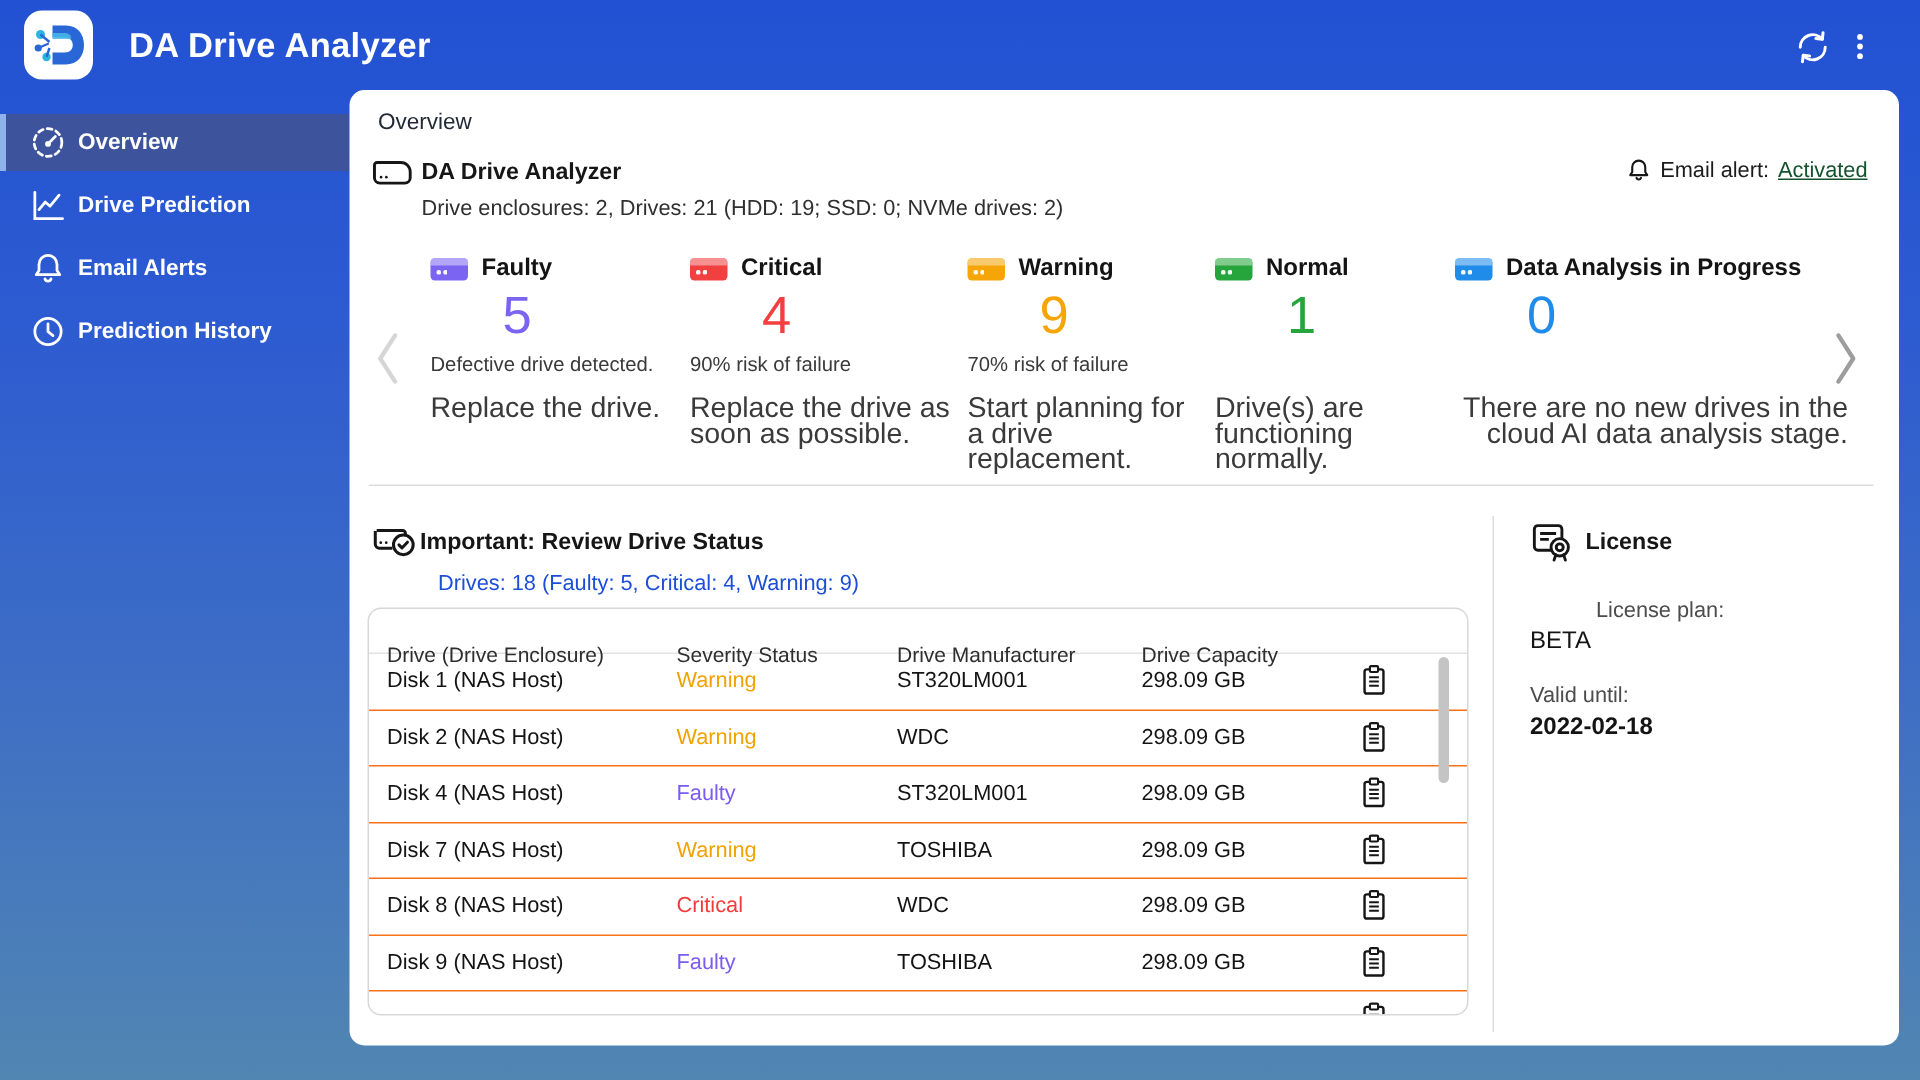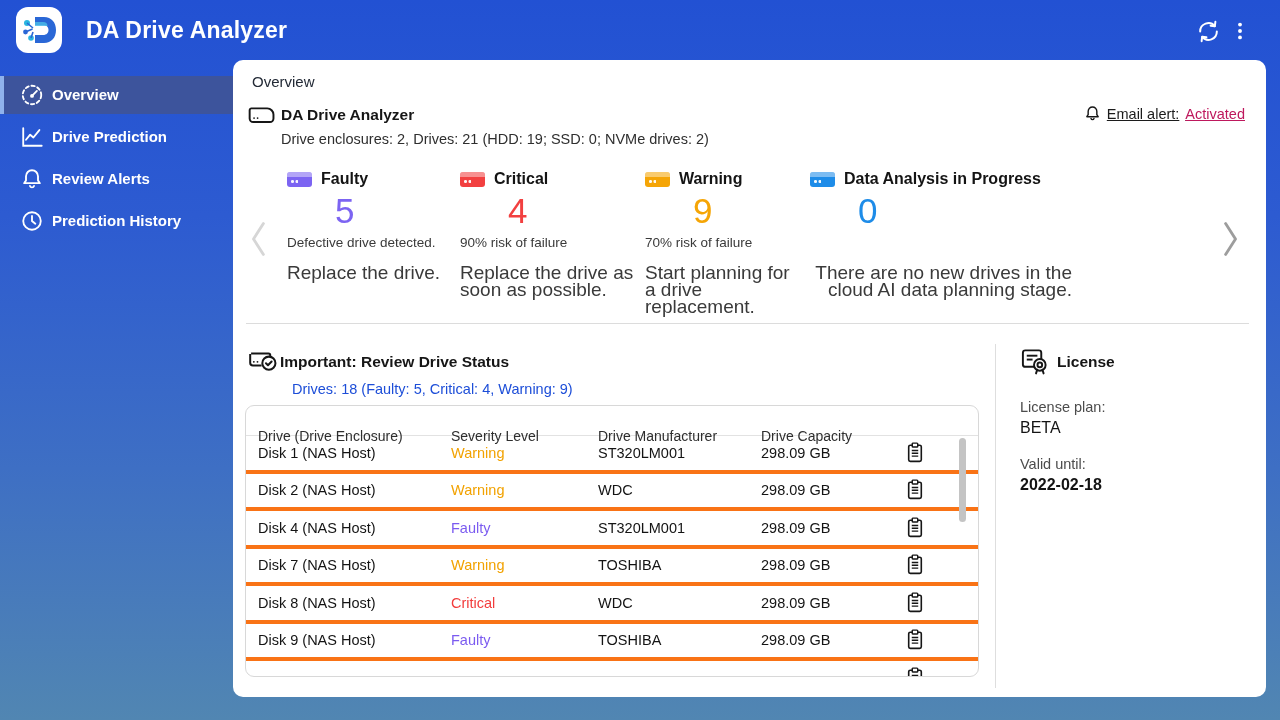--- a/index.html
+++ b/index.html
@@ -25,22 +25,22 @@
               line-height:18px; margin-bottom:4px; cursor:pointer; }
   .nav-item .nav-icon { position:absolute; left:20px; top:50%; transform:translateY(-50%); width:24px; height:24px; color:#fff; }
   .nav-item.active { background:#3d549c; border-left:4px solid #8fb2ec; padding-left:48px; }
   .nav-item.active .nav-icon { left:16px; }
   
   .panel { position:absolute; left:233px; top:60px; width:1033px; height:637px; background:#fff; border-radius:10px; }
   .breadcrumb { position:absolute; left:19px; top:13px; font-size:15px; color:#232a36; }
   .hero-icon { position:absolute; left:14px; top:44px; }
   .hero-title { position:absolute; left:48px; top:46px; font-size:15.5px; font-weight:bold; color:#161616; }
   .hero-sub { position:absolute; left:48px; top:71px; font-size:14.5px; color:#2f2f2f; }
-  .email-alert { position:absolute; right:21px; top:45px; display:flex; align-items:center; gap:6px; font-size:14.5px; color:#1c1c1c;text-decoration:underline; }
-  .email-alert a { color:#be185d; font-weight:normal; }
+  .email-alert { position:absolute; right:21px; top:45px; display:flex; align-items:center; gap:6px; font-size:14.5px; color:#1c1c1c; }
+  .email-alert a { color:#14532d; font-weight:normal; }
   
   .carousel-prev, .carousel-next { position:absolute; top:158px; width:24px; height:42px; cursor:pointer; }
   .carousel-prev { left:15px; color:#d6d6d6; }
   .carousel-next { right:23px; color:#9d9d9d; }
   .carousel-next svg { transform:scaleX(-1); }
   .cards-row { position:absolute; left:54px; top:108px; height:160px; display:flex; }
   .status-card { position:relative; height:160px; padding-right:14px; }
   .card-head { position:absolute; left:0; top:2px; display:flex; align-items:center; gap:9px; }
   .card-name { font-size:16px; font-weight:bold; color:#141414; white-space:nowrap; }
   .drive-chip { position:relative; width:25px; height:15px; border-radius:3px; background:var(--c); overflow:hidden; flex:none; }
@@ -52,30 +52,30 @@
   .card-note { position:absolute; left:0; top:96px; right:6px; font-size:19px; color:#3a3a3a; line-height:17px; }
   .hr-divider { position:absolute; left:13px; right:17px; top:263px; height:1px; background:#dcdcdc; }
   
   .review-icon { position:absolute; left:14px; top:286px; }
   .review-title { position:absolute; left:47px; top:293px; font-size:15.5px; font-weight:bold; color:#161616; }
   .review-sub { position:absolute; left:59px; top:321px; font-size:14.5px; color:#1d4ed8; }
   .drive-table { position:absolute; left:12px; top:345px; width:734px; height:272px;
                  border:1px solid #d8d8d8; border-radius:9px; overflow:hidden; background:#fff; }
   .t-head { position:relative; height:30px; border-bottom:1px solid #e2e2e2; }
   .t-head span { position:absolute; top:22px; font-size:14px; color:#2e2e2e; }
-  .t-row { position:relative; height:37.5px; border-bottom:4px solid #f97316; font-size:14.5px; color:#141414; }
+  .t-row { position:relative; height:37.5px; border-bottom:1px solid #f97316; font-size:14.5px; color:#141414;text-align:center; }
   .t-row span { position:absolute; top:50%; transform:translateY(-50%); white-space:nowrap; }
   .col1 { left:12px; } .col2 { left:205px; } .col3 { left:352px; } .col4 { left:515px; }
   .row-clip { position:absolute; left:660px; top:50%; transform:translateY(-50%); width:20px; height:22px; cursor:pointer; }
   .v-scrollbar { position:absolute; right:12px; top:32px; width:7px; height:84px; background:#c4c4c4; border-radius:4px; cursor:pointer; }
   
   .v-divider { position:absolute; left:762px; top:284px; width:1px; height:344px; background:#dedede; }
   .license-icon { position:absolute; left:787px; top:287px; }
   .license-title { position:absolute; left:824px; top:293px; font-size:15.5px; font-weight:bold; color:#161616; }
-  .lic-plan-label { position:absolute; left:787px; top:339px; font-size:14.5px; color:#4c4c4c; }
+  .lic-plan-label { position:absolute; left:831px; top:339px; font-size:14.5px; color:#4c4c4c; }
   .lic-plan { position:absolute; left:787px; top:359px; font-size:16px; color:#141414; }
   .lic-valid-label { position:absolute; left:787px; top:396px; font-size:14.5px; color:#4c4c4c; }
   .lic-valid { position:absolute; left:787px; top:416px; font-size:16px; font-weight:bold; color:#141414;text-align:right; }
 </style>
 </head>
 <body>
 
 <div class="app-header">
   <div class="logo">
     <svg viewBox="0 0 40 40" width="40" height="40">
@@ -111,21 +111,21 @@
           <line x1="13" y1="14" x2="18.3" y2="8.6" stroke="currentColor" stroke-width="2" stroke-linecap="round"></line>
           <circle cx="13" cy="14" r="2.1" fill="currentColor"></circle>
         </svg></span><span class="nav-label">Overview</span></div>
     <div class="nav-item"><span class="nav-icon"><svg viewBox="0 0 26 26" width="24" height="24">
           <path d="M3.5 3.5v19h20" fill="none" stroke="currentColor" stroke-width="2" stroke-linecap="round"></path>
           <polyline points="6.5,16 11,10.5 14.5,13.5 21,5.5" fill="none" stroke="currentColor" stroke-width="2" stroke-linecap="round" stroke-linejoin="round"></polyline>
         </svg></span><span class="nav-label">Drive Prediction</span></div>
     <div class="nav-item"><span class="nav-icon"><svg viewBox="0 0 26 26" width="24" height="24" fill="none" stroke="currentColor" stroke-width="2" stroke-linecap="round" stroke-linejoin="round">
           <path d="M13 3.5a6.5 6.5 0 0 0-6.5 6.5v4.5L4.5 17.5h17L19.5 14.5V10A6.5 6.5 0 0 0 13 3.5z"></path>
           <path d="M10.8 20.5a2.3 2.3 0 0 0 4.4 0"></path>
-        </svg></span><span class="nav-label">Review Alerts</span></div>
+        </svg></span><span class="nav-label">Email Alerts</span></div>
     <div class="nav-item"><span class="nav-icon"><svg viewBox="0 0 26 26" width="24" height="24" fill="none" stroke="currentColor" stroke-width="2" stroke-linecap="round">
           <circle cx="13" cy="13" r="9.5"></circle>
           <path d="M13 7.5V13l3.6 3"></path>
         </svg></span><span class="nav-label">Prediction History</span></div>
   </div>
 
 <div class="panel">
   <div class="breadcrumb">Overview</div>
 
   <div class="hero-icon">
@@ -175,28 +175,37 @@
       </div>
       <div class="status-card" style="width: 165px;">
         <div class="card-head">
           <span class="drive-chip" style="--c: #f5a506;"></span>
           <span class="card-name">Warning</span>
         </div>
         <div class="card-count" style="color: rgb(245, 165, 6);">9</div>
         <div class="card-desc">70% risk of failure</div>
         <div class="card-note">Start planning for a drive replacement.</div>
       </div>
+      <div class="status-card" style="width: 160px;">
+        <div class="card-head">
+          <span class="drive-chip" style="--c: #27a53d;"></span>
+          <span class="card-name">Normal</span>
+        </div>
+        <div class="card-count" style="color: rgb(39, 165, 61);">1</div>
+        <div class="card-desc"></div>
+        <div class="card-note">Drive(s) are functioning normally.</div>
+      </div>
       <div class="status-card" style="width: 268px; text-align: right;">
         <div class="card-head">
           <span class="drive-chip" style="--c: #1e8ce8;"></span>
           <span class="card-name">Data Analysis in Progress</span>
         </div>
         <div class="card-count" style="color: rgb(30, 140, 232);">0</div>
         <div class="card-desc"></div>
-        <div class="card-note">There are no new drives in the cloud AI data planning stage.</div>
+        <div class="card-note">There are no new drives in the cloud AI data analysis stage.</div>
       </div>
     </div>
   <div class="carousel-next">
     <svg viewBox="0 0 20 36" width="22" height="42" fill="none" stroke="currentColor" stroke-width="2.6" stroke-linecap="round" stroke-linejoin="round">
         <polyline points="14,4 5,18 14,32"></polyline>
       </svg>
   </div>
 
   <div class="hr-divider"></div>
 
@@ -209,21 +218,21 @@
       <circle cx="24" cy="18.5" r="7.2" fill="#fff" stroke="#161616" stroke-width="2.2"></circle>
       <path d="M20.8 18.6l2.2 2.2 4-4.2" fill="none" stroke="#161616" stroke-width="2.2" stroke-linecap="round" stroke-linejoin="round"></path>
     </svg>
   </div>
   <div class="review-title">Important: Review Drive Status</div>
   <div class="review-sub">Drives: 18 (Faulty: 5, Critical: 4, Warning: 9)</div>
 
   <div class="drive-table">
     <div class="t-head">
         <span class="col1">Drive (Drive Enclosure)</span>
-        <span class="col2">Severity Level</span>
+        <span class="col2">Severity Status</span>
         <span class="col3">Drive Manufacturer</span>
         <span class="col4">Drive Capacity</span>
       </div>
     <div class="t-body">
         <div class="t-row">
           <span class="col1">Disk 1 (NAS Host)</span>
           <span class="col2" style="color: rgb(242, 162, 0);">Warning</span>
           <span class="col3">ST320LM001</span>
           <span class="col4">298.09 GB</span>
           <span class="row-clip"><svg viewBox="0 0 22 26" width="18" height="21">

